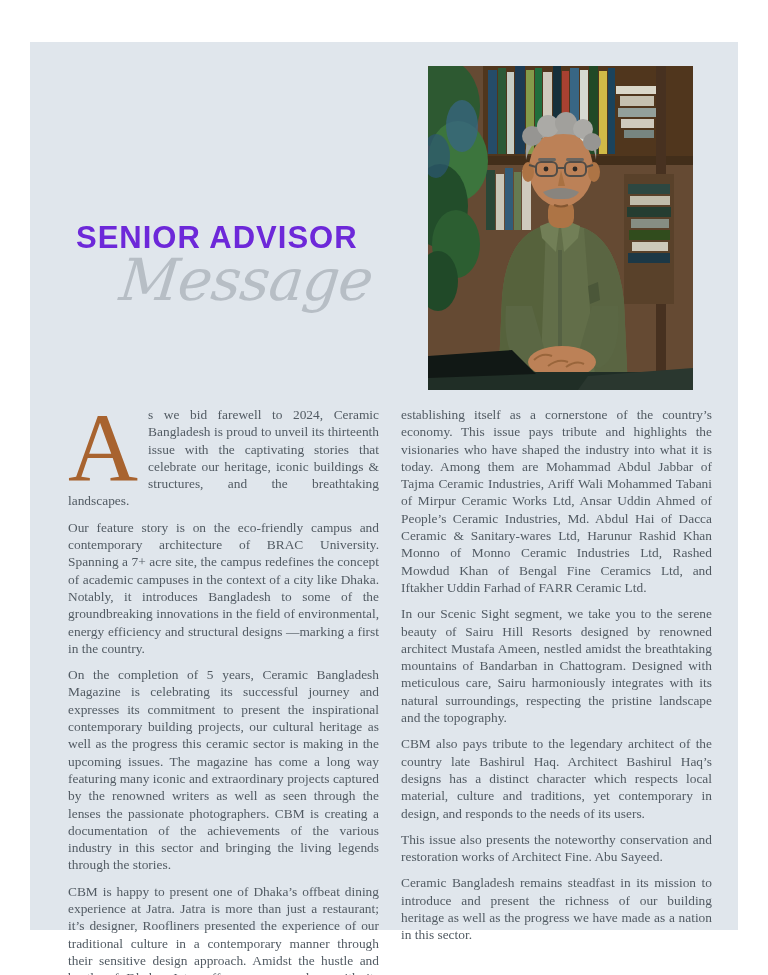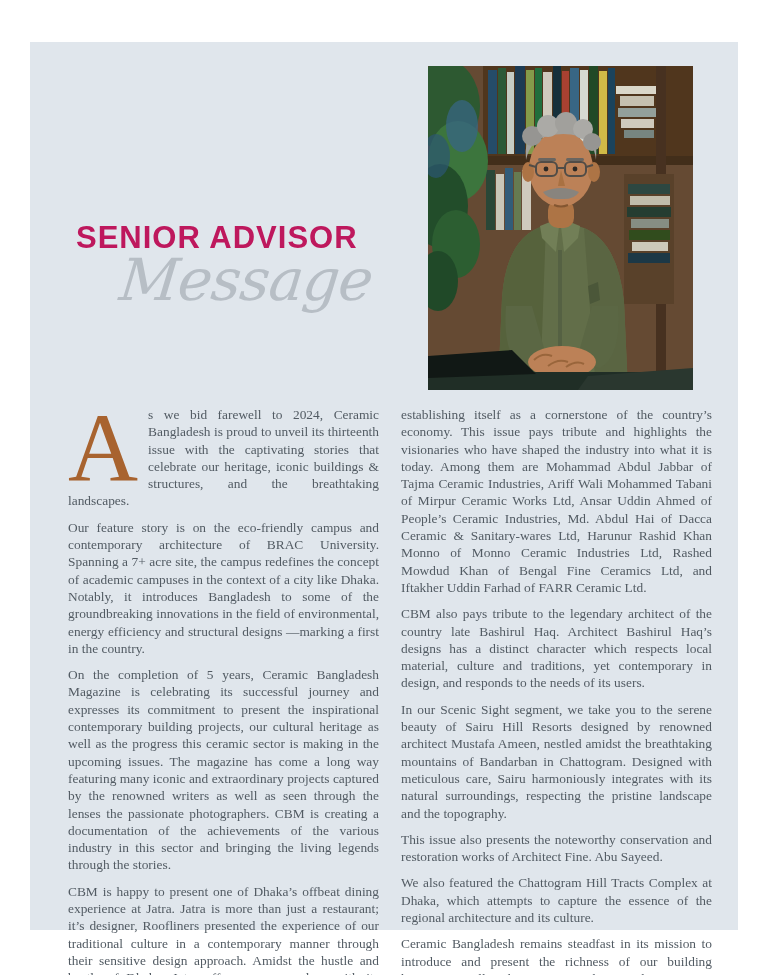--- a/index.html
+++ b/index.html
@@ -3,21 +3,21 @@
 <meta charset="utf-8">
 <style>
   html,body{margin:0;padding:0;background:#ffffff;}
   body{width:768px;height:975px;position:relative;overflow:hidden;
        font-family:"Liberation Serif", serif;}
   .page{position:absolute;left:30px;top:42px;width:708px;height:888px;
         background:#e0e6ec;}
   
   .header{position:absolute;left:46px;top:178px;width:340px;height:140px;}
   .title{font-family:"Liberation Sans", sans-serif;font-weight:bold;
-         font-size:31px;letter-spacing:1px;color:#be185d;white-space:nowrap;
+         font-size:31px;letter-spacing:1px;color:#6d28d9;white-space:nowrap;
          position:absolute;left:0;top:0;z-index:2;}
   .subtitle{font-family:"DejaVu Serif", serif;font-style:italic;
             font-size:58px;color:#b7bec5;position:absolute;left:44px;top:26px;
             z-index:1;letter-spacing:-1px;transform:skewX(-6deg);}
   
   .photo{position:absolute;left:398px;top:24px;width:265px;height:324px;
          overflow:hidden;}
   .photo svg{display:block;}
   
   .columns{position:absolute;left:38px;top:364px;width:644px;
@@ -152,22 +152,21 @@
   <div class="columns">
     <div class="col">
       <p class="body-p"><span class="dropcap">A</span><span>s we bid farewell to 2024, Ceramic Bangladesh is proud to unveil its thirteenth issue with the captivating stories that celebrate our heritage, iconic buildings &amp; structures, and the breathtaking landscapes.</span></p>
       <p class="body-p">Our feature story is on the eco-friendly campus and contemporary architecture of BRAC University. Spanning a 7+ acre site, the campus redefines the concept of academic campuses in the context of a city like Dhaka. Notably, it introduces Bangladesh to some of the groundbreaking innovations in the field of environmental, energy efficiency and structural designs —marking a first in the country.</p>
       <p class="body-p">On the completion of 5 years, Ceramic Bangladesh Magazine is celebrating its successful journey and expresses its commitment to present the inspirational contemporary building projects, our cultural heritage as well as the progress this ceramic sector is making in the upcoming issues. The magazine has come a long way featuring many iconic and extraordinary projects captured by the renowned writers as well as seen through the lenses the passionate photographers. CBM is creating a documentation of the achievements of the various industry in this sector and bringing the living legends through the stories.</p>
       <p class="body-p">CBM is happy to present one of Dhaka’s offbeat dining experience at Jatra. Jatra is more than just a restaurant; it’s designer, Roofliners presented the experience of our traditional culture in a contemporary manner through their sensitive design approach. Amidst the hustle and bustle of Dhaka, Jatra offers a serene place with its vibrant, rustic charm. Here, you can enjoy a traditional meal in a cosy ambience that beautifully captures the essence of traditional Bangladesh, enriched by the soothing melodies of folk music.</p>
 
     </div>
     <div class="col">
       <p class="body-p">establishing itself as a cornerstone of the country’s economy. This issue pays tribute and highlights the visionaries who have shaped the industry into what it is today. Among them are Mohammad Abdul Jabbar of Tajma Ceramic Industries, Ariff Wali Mohammed Tabani of Mirpur Ceramic Works Ltd, Ansar Uddin Ahmed of People’s Ceramic Industries, Md. Abdul Hai of Dacca Ceramic &amp; Sanitary-wares Ltd, Harunur Rashid Khan Monno of Monno Ceramic Industries Ltd, Rashed Mowdud Khan of Bengal Fine Ceramics Ltd, and Iftakher Uddin Farhad of FARR Ceramic Ltd.</p>
+      <p class="body-p">In our Scenic Sight segment, we take you to the serene beauty of Sairu Hill Resorts designed by renowned architect Mustafa Ameen, nestled amidst the breathtaking mountains of Bandarban in Chattogram. Designed with meticulous care, Sairu harmoniously integrates with its natural surroundings, respecting the pristine landscape and the topography.</p>
       <p class="body-p">CBM also pays tribute to the legendary architect of the country late Bashirul Haq. Architect Bashirul Haq’s designs has a distinct character which respects local material, culture and traditions, yet contemporary in design, and responds to the needs of its users.</p>
-      <p class="body-p">In our Scenic Sight segment, we take you to the serene beauty of Sairu Hill Resorts designed by renowned architect Mustafa Ameen, nestled amidst the breathtaking mountains of Bandarban in Chattogram. Designed with meticulous care, Sairu harmoniously integrates with its natural surroundings, respecting the pristine landscape and the topography.</p>
       <p class="body-p">This issue also presents the noteworthy conservation and restoration works of Architect Fine. Abu Sayeed.</p>
-      <p class="body-p">We also featured the Chattogram Hill Tracts Complex at Dhaka, which attempts to capture the essence of the regional architecture and its culture.</p>
       <p class="body-p">Ceramic Bangladesh remains steadfast in its mission to introduce and present the richness of our building heritage as well as the progress we have made as a nation in this sector.</p>
 
     </div>
   </div>
 
 </div>
 
 </body></html>

